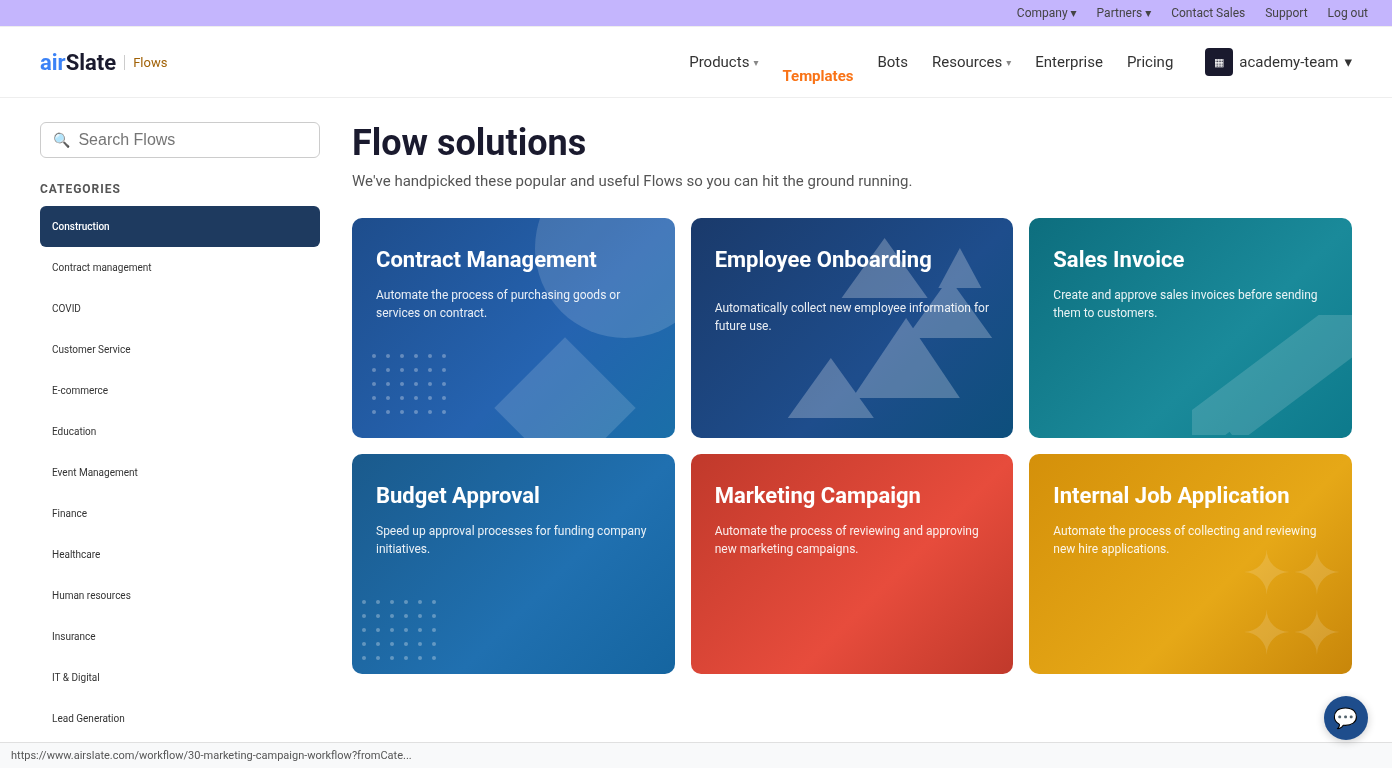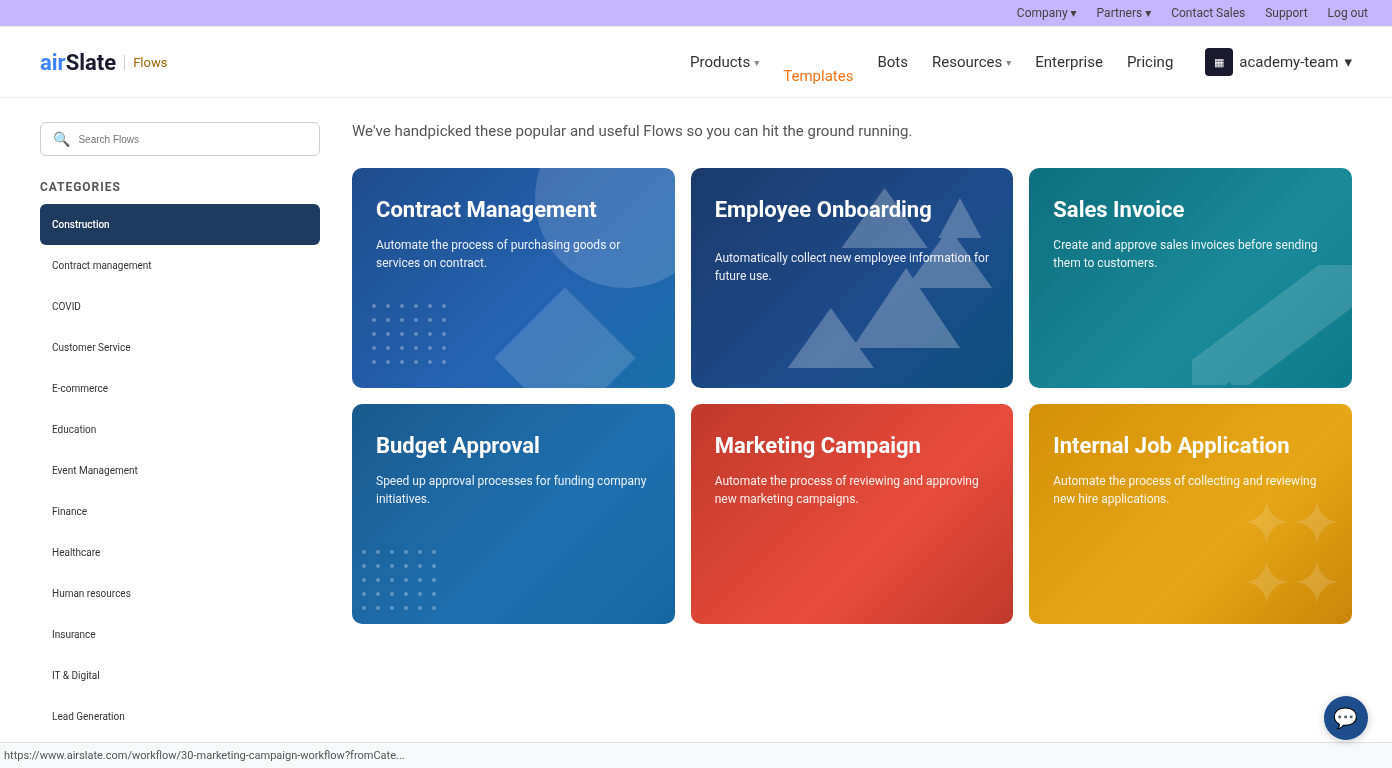--- a/index.html
+++ b/index.html
@@ -54,21 +54,21 @@
       list-style: none;
     }
     .nav-links li a {
       text-decoration: none;
       color: #333;
       font-size: 15px;
       display: flex;
       align-items: center;
       gap: 4px;
     }
-    .nav-links li a.active { color: #f97316; font-weight: 400; margin-top: 28px; }
+    .nav-links li a.active { color: #f97316; font-weight: 700; margin-top: 28px; }
     .nav-links li a .chevron { font-size: 10px; color: #888; }
     .nav-academy {
       display: flex;
       align-items: center;
       gap: 6px;
       cursor: pointer;
       font-size: 15px;
       color: #333;
     }
     .academy-icon {
@@ -99,21 +99,21 @@
       align-items: center;
       border: 1px solid #ccc;
       border-radius: 6px;
       padding: 8px 12px;
       gap: 8px;
       margin-bottom: 24px;
     }
     .search-box input {
       border: none;
       outline: none;
-      font-size: 10px;
+      font-size: 16px;
       color: #8b5cf6;
       width: 100%;
       background: transparent;
     }
     .search-icon { color: #999; font-size: 14px; }
     .categories-label {
       font-size: 12px;
       font-weight: 700;
       color: #555;
       letter-spacing: 0.08em;
@@ -247,21 +247,21 @@
     }
 
     
     .bottom-bar {
       position: fixed;
       bottom: 0;
       left: 0;
       right: 0;
       background: #f8f9fa;
       border-top: 1px solid #e0e0e0;
-      padding: 6px 4px;
+      padding: 6px 11px;
       font-size: 11px;
       color: #555;
       z-index: 10;
     }
 
     
     .chat-button {
       position: fixed;
       bottom: 28px;
       right: 24px;
@@ -340,20 +340,21 @@
       <li>Human resources</li>
       <li>Insurance</li>
       <li>IT &amp; Digital</li>
       <li>Lead Generation</li>
       <li>Legal</li>
       <li>Market Research</li>
     </ul>
   </aside>
 
   <main class="main-content">
+    <h1 class="page-title">Flow solutions</h1>
     <p class="page-subtitle">We've handpicked these popular and useful Flows so you can hit the ground running.</p>
 
     <div class="cards-grid">
 
       <div class="card card-blue">
         <div class="card-title">Contract Management</div>
         <div class="card-desc">Automate the process of purchasing goods or services on contract.</div>
         <div class="dots-decoration">
           <div class="dot"></div>
             <div class="dot"></div>

